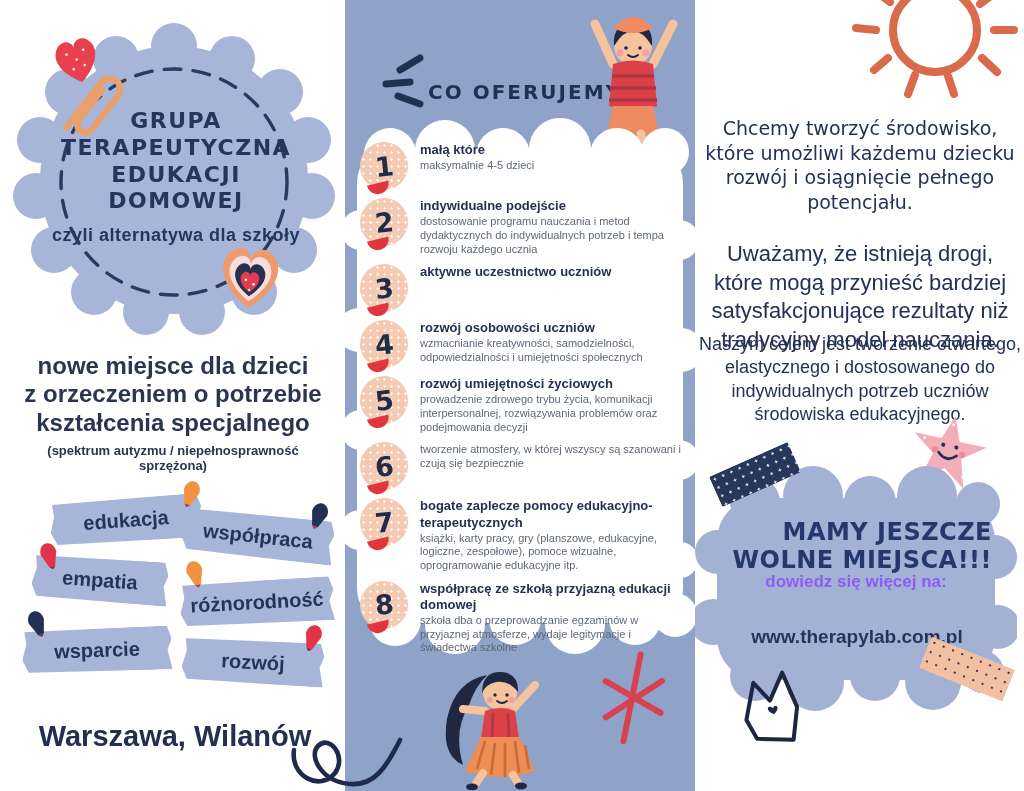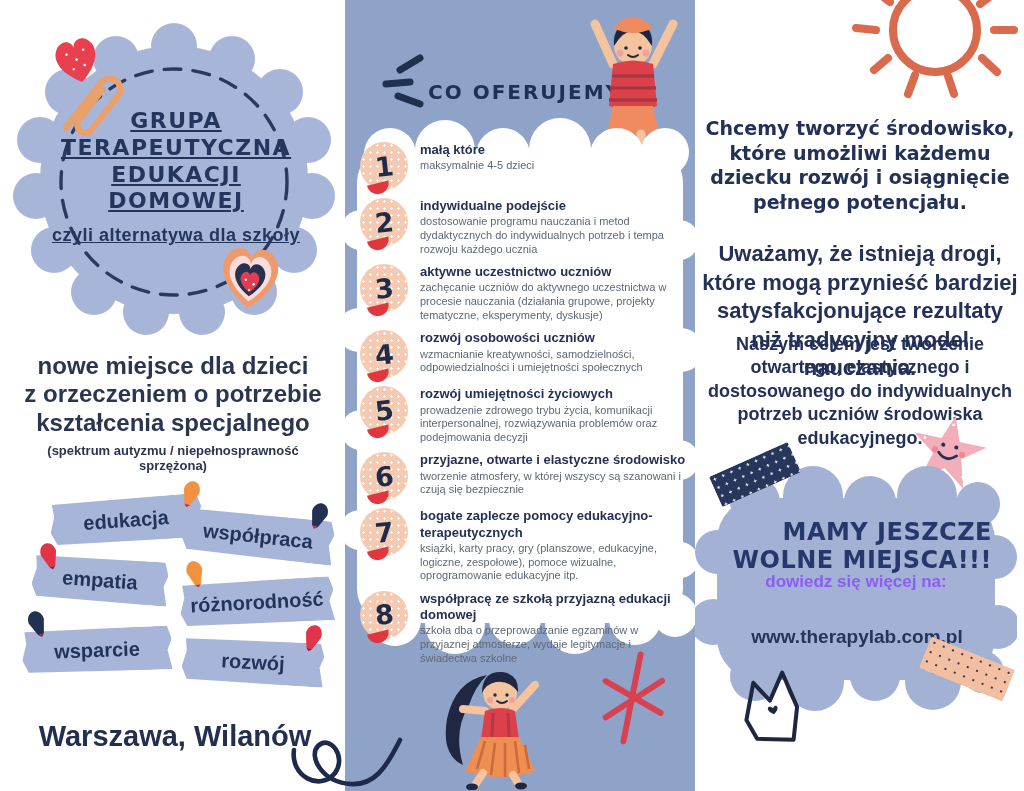--- a/index.html
+++ b/index.html
@@ -5,21 +5,21 @@
   html,body{margin:0;padding:0;background:#e8e8e8;}
   .page{
     position:relative;width:1024px;height:791px;background:#ffffff;
     overflow:hidden;font-family:"Liberation Sans",sans-serif;color:#243458;
     margin:0 auto;
   }
   .abs{position:absolute;}
   
   .mid-col{left:345px;top:0;width:350px;height:791px;background:#8FA3C9;}
   
-  .badge-text{left:48px;top:108px;width:256px;text-align:center;text-decoration:underline;}
+  .badge-text{left:48px;top:108px;width:256px;text-align:center;}
   .badge-title{font-family:"DejaVu Sans",sans-serif;font-weight:800;font-size:22px;
     line-height:1.22;letter-spacing:1.5px;color:#24365E;}
   .badge-sub{margin-top:10px;font-size:18px;font-weight:600;letter-spacing:.5px;color:#24365E;}
   
   .intro{left:18px;top:352px;width:310px;text-align:center;}
   .intro-line{font-size:24px;font-weight:800;line-height:1.18;color:#2A3550;}
   .intro-note{margin-top:6px;font-size:13px;font-weight:700;color:#2A3550;}
   
   .ribbon{height:44px;background:#A7B6D8;display:flex;align-items:center;justify-content:center;
     clip-path:polygon(2% 4%, 97% 0, 100% 30%, 97% 55%, 100% 100%, 4% 96%, 0 68%, 3% 32%);}
@@ -35,21 +35,21 @@
   .num{flex:0 0 48px;width:48px;height:48px;border-radius:50%;background:#F4CBB2;position:relative;
     background-image:radial-gradient(rgba(255,255,255,.85) 1.2px, rgba(0,0,0,0) 1.3px);
     background-size:7px 7px;display:flex;align-items:center;justify-content:center;}
   .num:after{content:"";position:absolute;left:8px;bottom:-4px;width:22px;height:11px;
     background:#E0373F;border-radius:0 0 12px 12px;transform:rotate(-14deg);}
   .num span{font-family:"DejaVu Sans",sans-serif;font-weight:800;font-size:27px;color:#1F2B47;
     transform:rotate(-6deg);position:relative;z-index:2;}
   .offer-title{font-size:13px;font-weight:800;color:#243154;line-height:1.25;}
   .offer-desc{font-size:11px;color:#5E6875;line-height:1.24;margin-top:1px;}
   
-  .para{text-align:center;font-weight:700;color:#233157;}
+  .para{text-align:center;font-weight:400;color:#233157;}
   .para1{left:703px;top:116px;width:314px;font-family:"DejaVu Sans",sans-serif;font-size:19px;line-height:1.3;}
   .para2{left:700px;top:240px;width:320px;font-size:22px;line-height:1.3;}
   .para3{left:698px;top:333px;width:324px;font-size:18px;line-height:1.3;}
   .cloud-headline{left:720px;top:518px;width:272px;text-align:right;font-family:"DejaVu Sans",sans-serif;
     font-weight:800;font-size:24px;line-height:1.18;color:#26386B;letter-spacing:.5px;}
   .cloud-cta{left:726px;top:572px;width:260px;text-align:center;font-size:17px;font-weight:800;color:#8b5cf6;}
   .cloud-url{left:712px;top:626px;width:290px;text-align:center;font-size:19px;font-weight:800;color:#253459;}
   .washi{border-radius:2px;}
   .washi-navy{left:712px;top:458px;width:86px;height:33px;background:#27375B;transform:rotate(-24deg);
     background-image:radial-gradient(rgba(255,255,255,.85) 1.1px, rgba(0,0,0,0) 1.2px);background-size:9px 9px;}
@@ -260,21 +260,20 @@
         <div class="offer-desc">dostosowanie programu nauczania i metod dydaktycznych do indywidualnych potrzeb i tempa rozwoju każdego ucznia</div>
       </div>
     </div>
 
     <div class="offer-item">
       <div class="num">
         <span>3</span>
       </div>
       <div>
         <div class="offer-title">aktywne uczestnictwo uczniów</div>
-        <div class="offer-desc">zachęcanie uczniów do aktywnego uczestnictwa w procesie nauczania (działania grupowe, projekty tematyczne, eksperymenty, dyskusje)</div>
       </div>
     </div>
 
     <div class="offer-item">
       <div class="num">
         <span>4</span>
       </div>
       <div>
         <div class="offer-title">rozwój osobowości uczniów</div>
         <div class="offer-desc">wzmacnianie kreatywności, samodzielności, odpowiedzialności i umiejętności społecznych</div>
@@ -289,21 +288,20 @@
         <div class="offer-title">rozwój umiejętności życiowych</div>
         <div class="offer-desc">prowadzenie zdrowego trybu życia, komunikacji interpersonalnej, rozwiązywania problemów oraz podejmowania decyzji</div>
       </div>
     </div>
 
     <div class="offer-item">
       <div class="num">
         <span>6</span>
       </div>
       <div>
-        <div class="offer-title">przyjazne, otwarte i elastyczne środowisko</div>
         <div class="offer-desc">tworzenie atmosfery, w której wszyscy są szanowani i czują się bezpiecznie</div>
       </div>
     </div>
 
     <div class="offer-item">
       <div class="num">
         <span>7</span>
       </div>
       <div>
         <div class="offer-title">bogate zaplecze pomocy edukacyjno-terapeutycznych</div>

